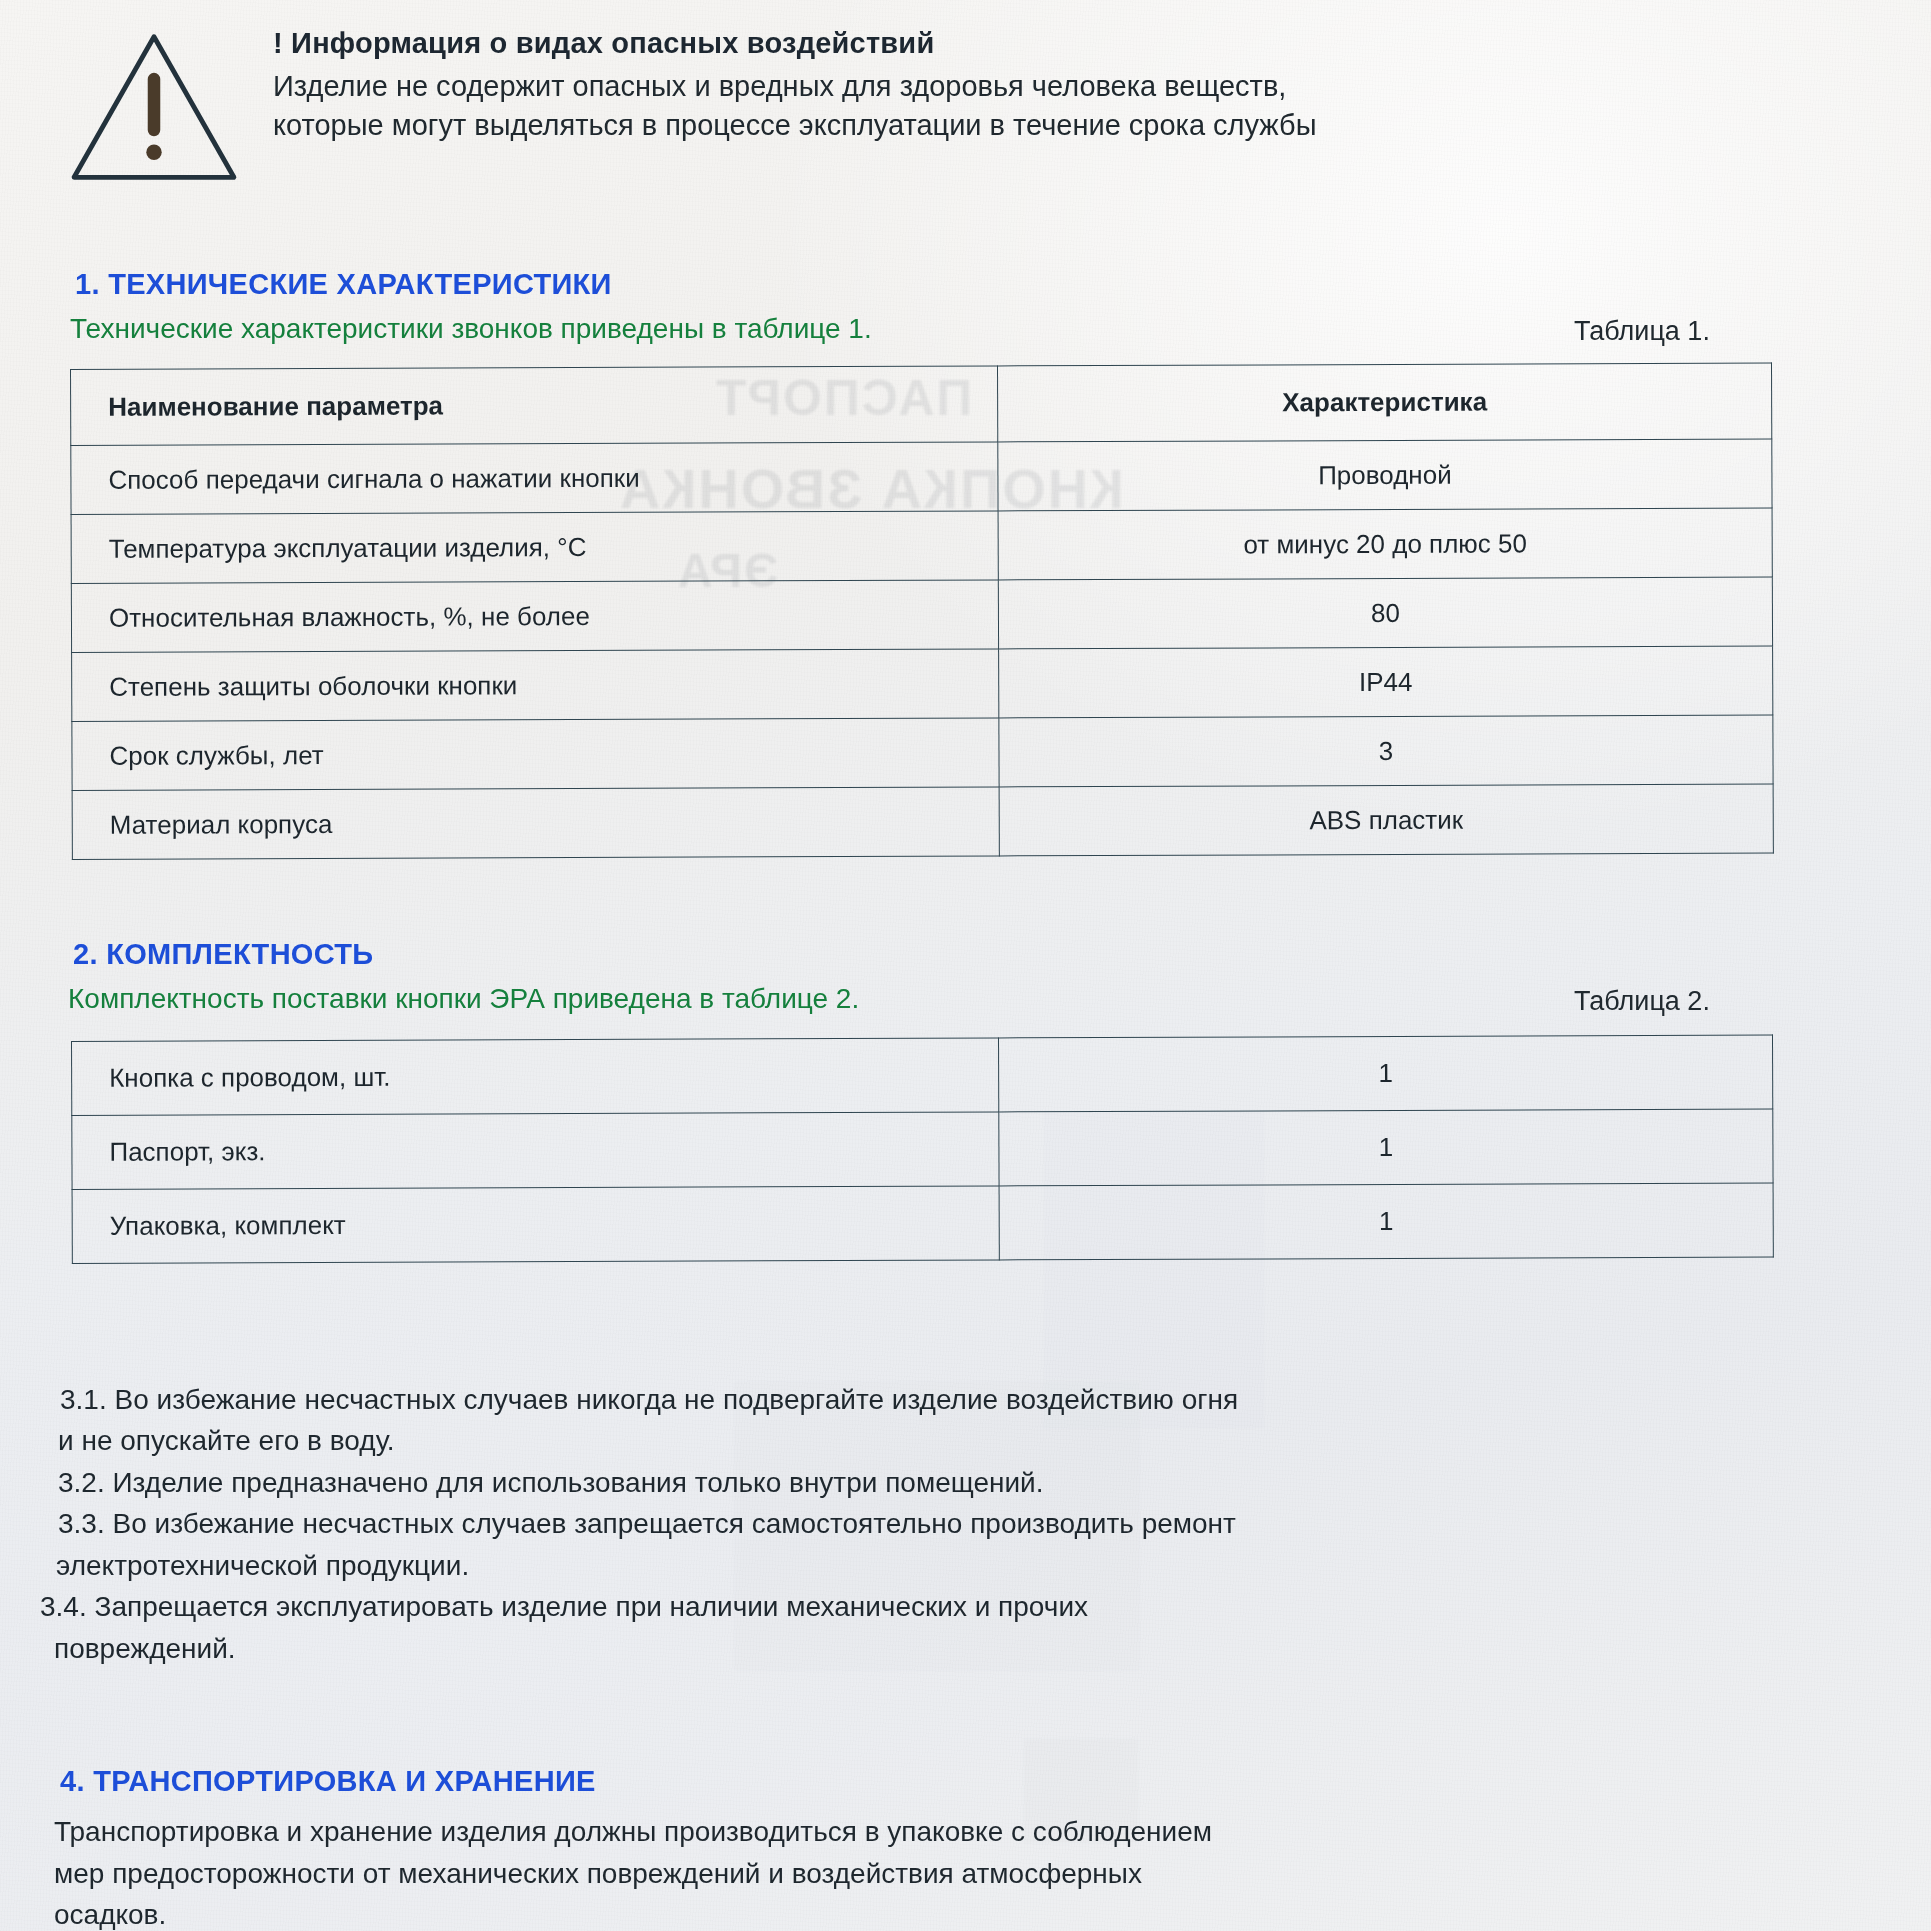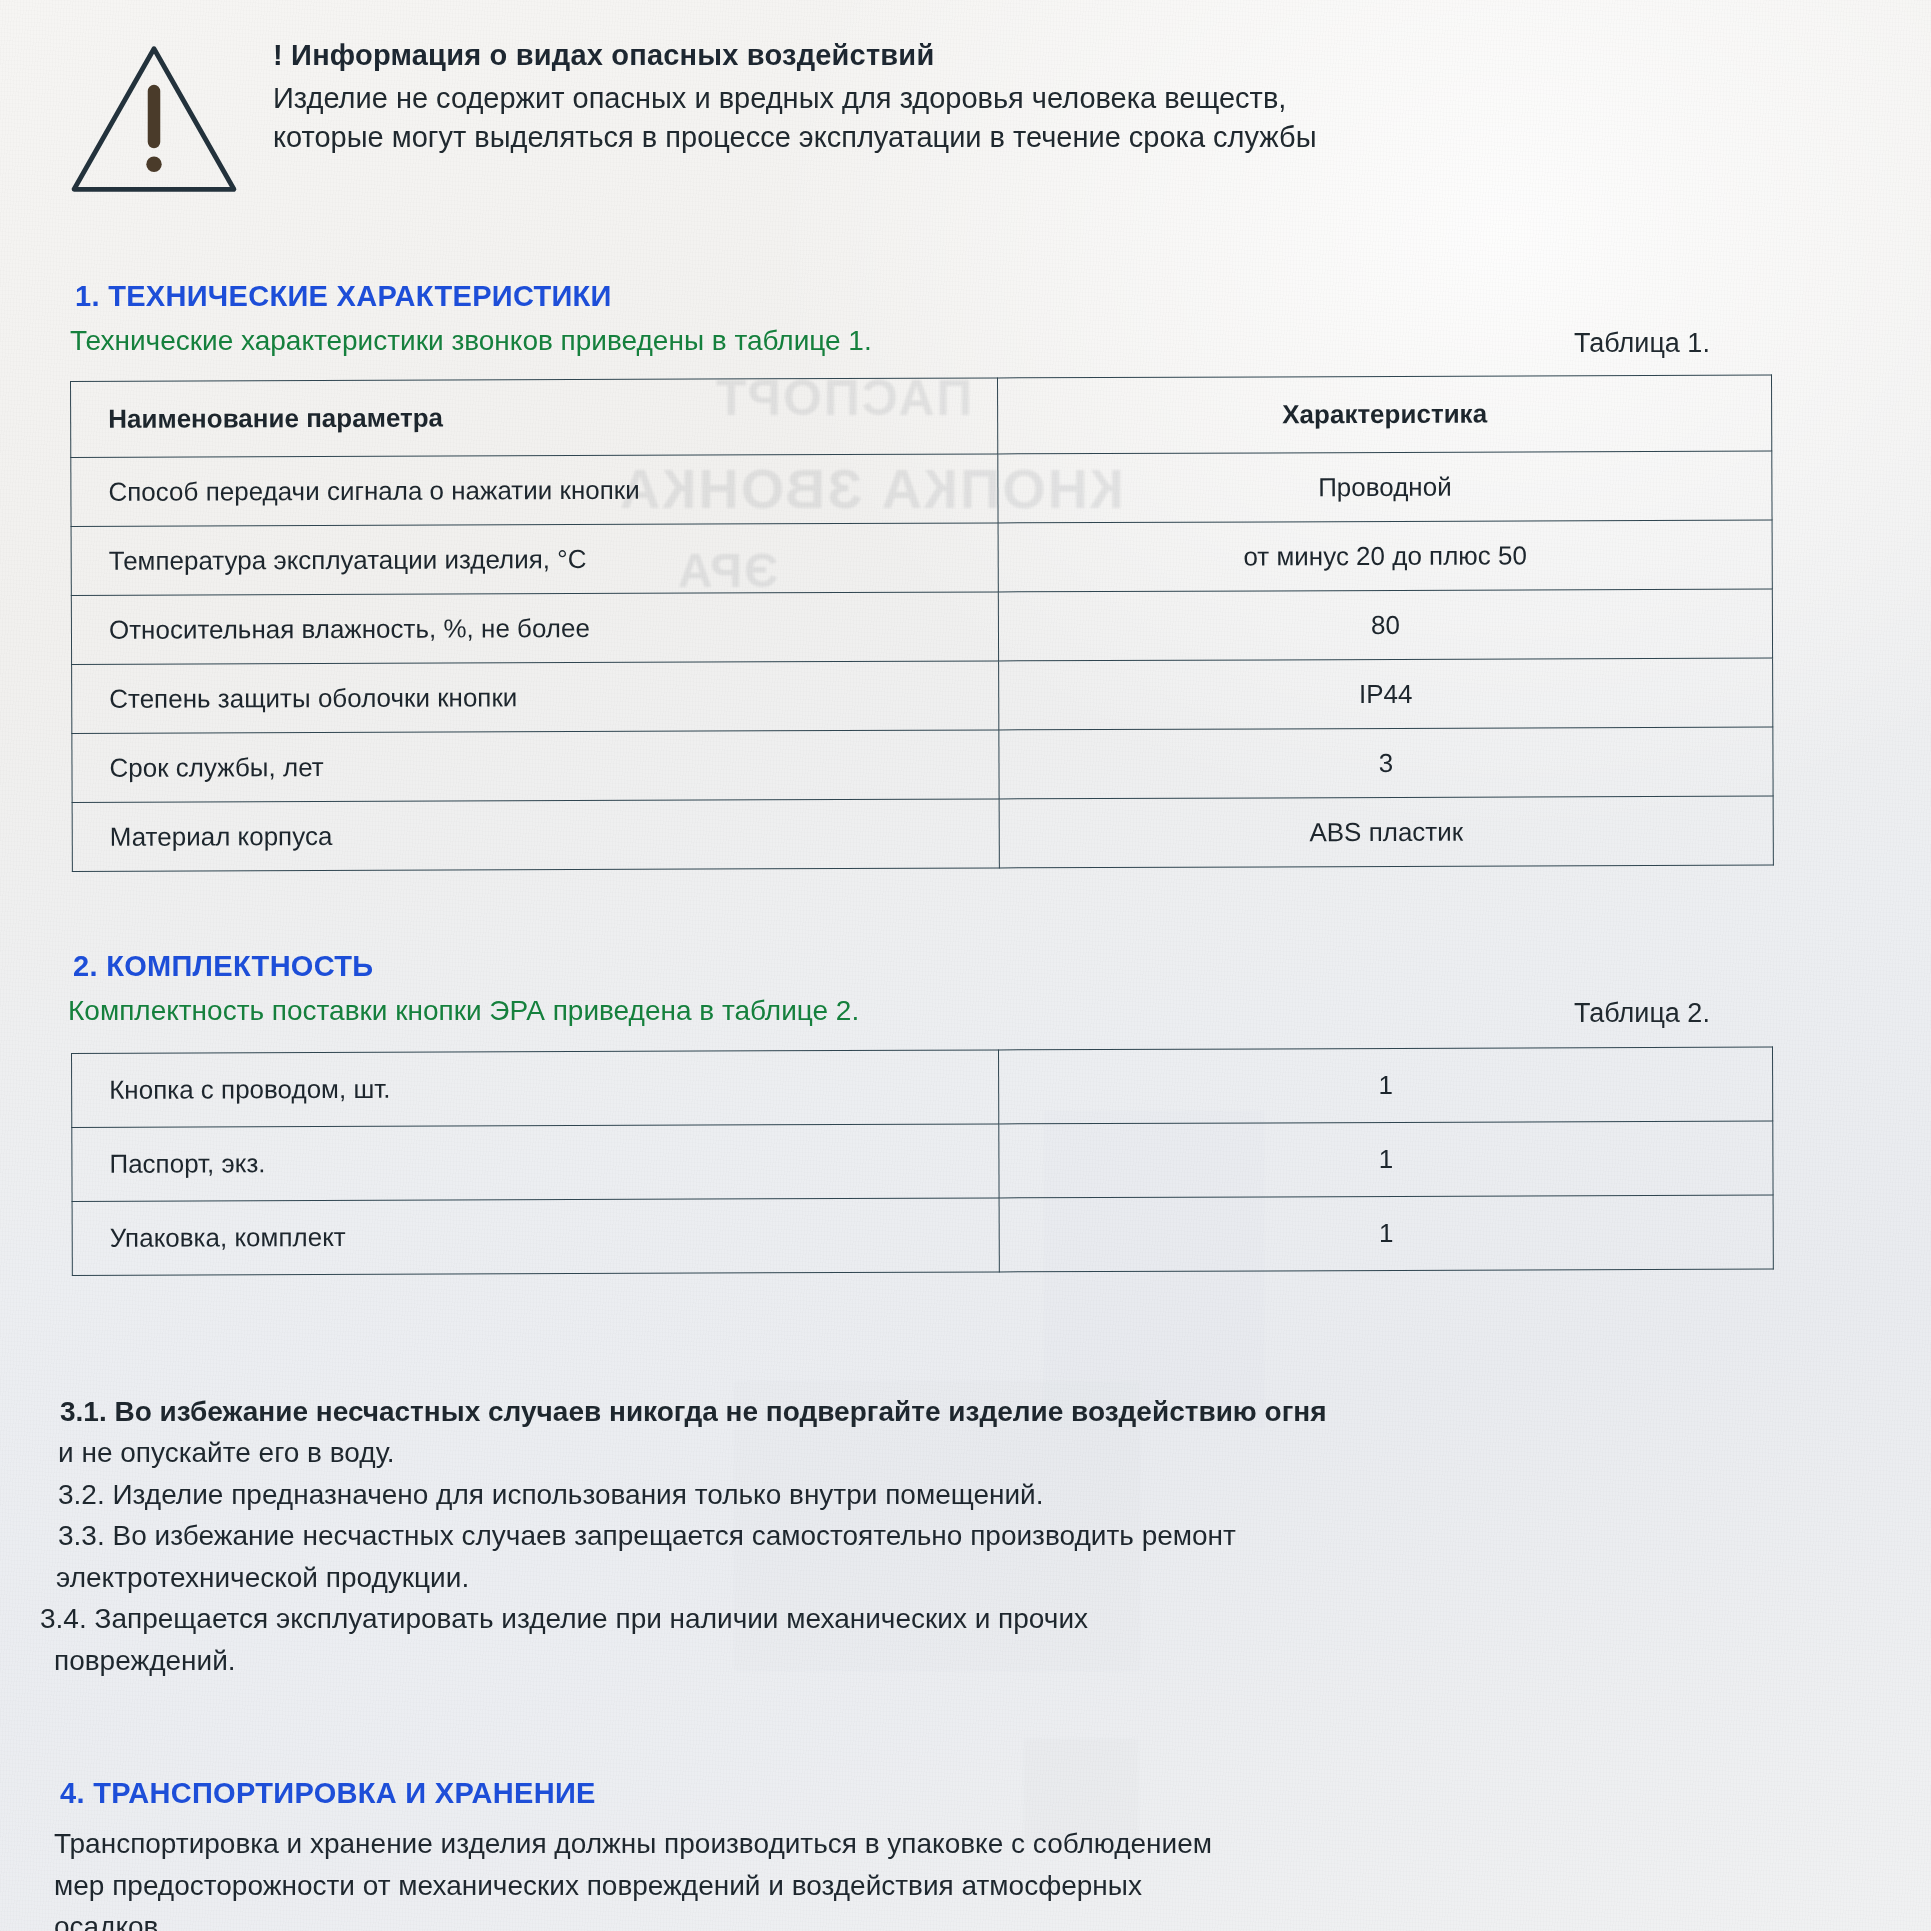--- a/index.html
+++ b/index.html
@@ -53,21 +53,20 @@
   #ghost .gblock {
     position: absolute;
     background: rgba(70,85,100,.35);
     border-radius: 2.9px;
   }
 
   #page {
     position: absolute;
     inset: 0;
     padding: 0;
-    margin-top: 12px;
   }
 
   
   .warn-wrap {
     position: absolute;
     left: 68px;
     top: 21px;
     width: 1815px;
     display: flex;
     align-items: flex-start;
@@ -242,21 +241,21 @@
         <td style="height:73px;">Паспорт, экз.</td>
         <td class="val">1</td>
       </tr>
       <tr>
         <td style="height:73px;">Упаковка, комплект</td>
         <td class="val">1</td>
       </tr>
     </tbody>
   </table>
 
-  <div class="para" style="left:60px; top:1379px;font-weight:bold;">3.1. Во избежание несчастных случаев никогда не подвергайте изделие воздействию огня</div>
+  <div class="para" style="left:60px; top:1379px;">3.1. Во избежание несчастных случаев никогда не подвергайте изделие воздействию огня</div>
   <div class="para" style="left:58px; top:1420px;text-align:center;">и не опускайте его в воду.</div>
   <div class="para" style="left:58px; top:1462px;">3.2. Изделие предназначено для использования только внутри помещений.</div>
   <div class="para" style="left:58px; top:1503px;">3.3. Во избежание несчастных случаев запрещается самостоятельно производить ремонт</div>
   <div class="para" style="left:56px; top:1545px;">электротехнической продукции.</div>
   <div class="para" style="left:40px; top:1586px;">3.4. Запрещается эксплуатировать изделие при наличии механических и прочих</div>
   <div class="para" style="left:54px; top:1628px;">повреждений.</div>
 
   <div class="sec-h" style="left:60px; top:1765px;">4. ТРАНСПОРТИРОВКА И ХРАНЕНИЕ</div>
   <div class="para" style="left:54px; top:1811px;">Транспортировка и хранение изделия должны производиться в упаковке с соблюдением</div>
   <div class="para" style="left:54px; top:1853px;">мер предосторожности от механических повреждений и воздействия атмосферных</div>

